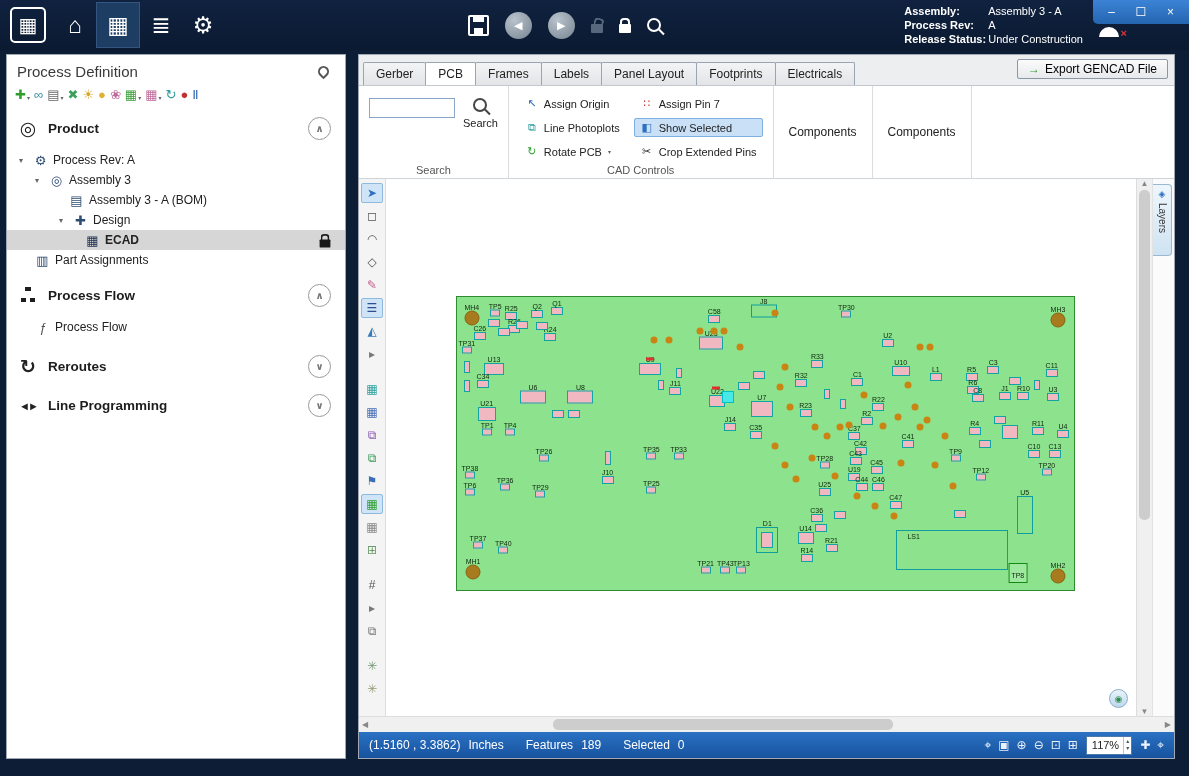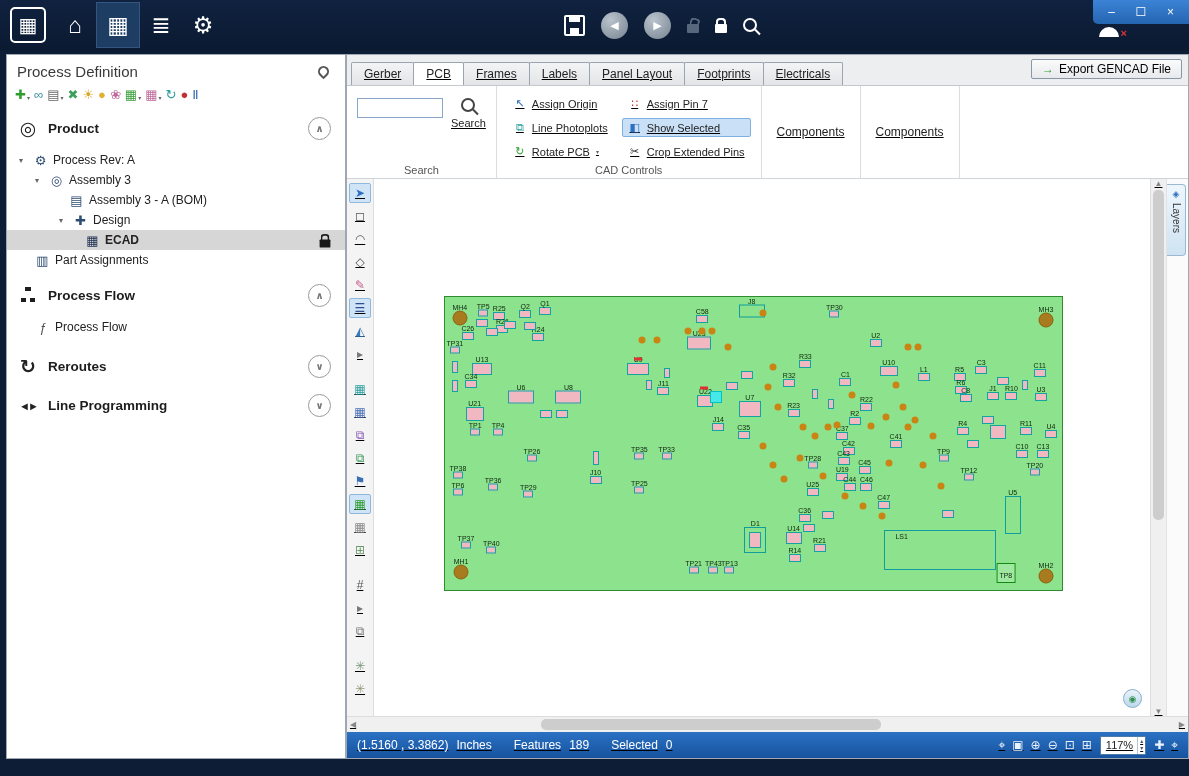--- a/index.html
+++ b/index.html
@@ -40,21 +40,21 @@
   .tb-info .lab{font-weight:700;width:84px;}
   .tb-info .val{font-weight:400;}
   .i-person{position:relative;width:26px;height:24px;margin-right:56px;display:inline-block;}
   .i-person::before{content:"";position:absolute;left:7px;top:0;width:10px;height:10px;border-radius:50%;background:#fff;}
   .i-person::after{content:"";position:absolute;left:2px;bottom:0;width:20px;height:10px;border-radius:10px 10px 0 0;background:#fff;}
   .i-person .badge{position:absolute;right:-4px;bottom:-2px;color:#e03434;font-size:11px;font-weight:700;}
   .win-controls{position:absolute;top:0;right:0;width:96px;height:24px;background:linear-gradient(#3c83d6,#2565b0);display:flex;align-items:center;justify-content:space-evenly;font-size:12px;color:#fff;border-radius:0 0 0 5px;}
   .win-controls span{width:22px;text-align:center;cursor:default;}
 
   
-  .content{flex:1;display:flex;gap:0;padding:4px 0 17px 6px;min-height:0;}
+  .content{flex:1;display:flex;gap:12px;padding:4px 14px 17px 6px;min-height:0;}
 
   
   .sidebar{width:338px;background:#fff;border:1px solid #9fa8b2;display:flex;flex-direction:column;font-size:12px;color:#222;overflow:hidden;}
   .sb-header{display:flex;align-items:center;padding:8px 10px 4px 10px;font-size:15px;color:#3a3a3a;}
   .i-pin{width:7px;height:7px;border:2px solid #555;border-radius:50% 50% 50% 0;transform:rotate(-45deg);margin-left:auto;margin-right:6px;}
   .sb-toolbar{display:flex;align-items:center;gap:4px;padding:4px 8px 8px 8px;flex-wrap:nowrap;}
   .sb-icon{display:flex;align-items:flex-end;font-size:13px;line-height:1;cursor:default;}
   .sb-icon .glyph{font-size:13px;}
   .mini-caret{font-size:6px;color:#666;margin-left:1px;}
   .section-header{display:flex;align-items:center;gap:9px;padding:8px 10px;font-weight:700;font-size:13.5px;color:#1d1d1d;}
@@ -66,21 +66,21 @@
   .tree{padding:2px 0 6px 0;}
   .trow{display:flex;align-items:center;gap:5px;height:20px;cursor:default;}
   .trow .exp{font-size:8px;color:#666;width:9px;}
   .trow .ticon{font-size:13px;width:15px;text-align:center;color:#2d4c72;}
   .trow .tlabel{white-space:nowrap;}
   .trow.selected{background:#d6d6d6;}
   .trow .bold{font-weight:700;}
   .flow-item{margin:2px 0 10px 0;}
 
   
-  .main{flex:1;display:flex;flex-direction:column;border:1px solid #9fa8b2;background:#fff;min-width:0;min-height:0;text-decoration:underline;}
+  .main{flex:1;display:flex;flex-direction:column;border:1px solid #9fa8b2;background:#fff;min-width:0;min-height:0;}
   .tabrow{height:27px;background:#eceef0;border-bottom:1px solid #c2c8ce;display:flex;align-items:flex-end;padding:3px 4px 0 4px;position:relative;flex:0 0 auto;}
   .tab{padding:4px 12px 4px 12px;font-size:12px;color:#222;background:linear-gradient(#f3f4f5,#e2e4e7);border:1px solid #9aa5b1;border-bottom:none;margin-right:-1px;border-radius:2px 2px 0 0;}
   .tab.active{background:#fff;position:relative;z-index:2;font-weight:400;}
   .export-btn{position:absolute;right:6px;top:4px;display:flex;align-items:center;gap:5px;font-size:12px;padding:2px 10px;border:1px solid #8a97a8;background:linear-gradient(#fbfbfb,#e7e9ec);border-radius:2px;cursor:default;}
   .export-btn .g{color:#2f9e2f;font-weight:700;}
 
   
   .ribbon{height:92px;display:flex;background:#fff;border-bottom:1px solid #cfd4d9;flex:0 0 auto;}
   .group{position:relative;border-right:1px solid #dcdcdc;padding:8px 10px 16px 10px;display:flex;align-items:flex-start;gap:8px;}
   .group-label{position:absolute;bottom:2px;left:0;right:0;text-align:center;font-size:11px;color:#555;}
@@ -162,20 +162,34 @@
     <div class="tb-btn">
         <span>⚙</span>
       </div>
     <div class="tb-center">
       <span class="i-floppy"></span>
       <span class="navcircle">◀</span>
       <span class="navcircle">▶</span>
       <span class="lockicon dim"></span>
       <span class="lockicon"></span>
       <span class="i-mag"></span>
+    </div>
+    <div class="tb-info">
+      <div class="row">
+          <span class="lab">Assembly:</span>
+          <span class="val">Assembly 3 - A</span>
+        </div>
+      <div class="row">
+          <span class="lab">Process Rev:</span>
+          <span class="val">A</span>
+        </div>
+      <div class="row">
+          <span class="lab">Release Status:</span>
+          <span class="val">Under Construction</span>
+        </div>
     </div>
     <span class="i-person">
         <span class="badge">×</span>
       </span>
     <div class="win-controls">
       <span>–</span>
       <span>☐</span>
       <span>×</span>
     </div>
   </div>

